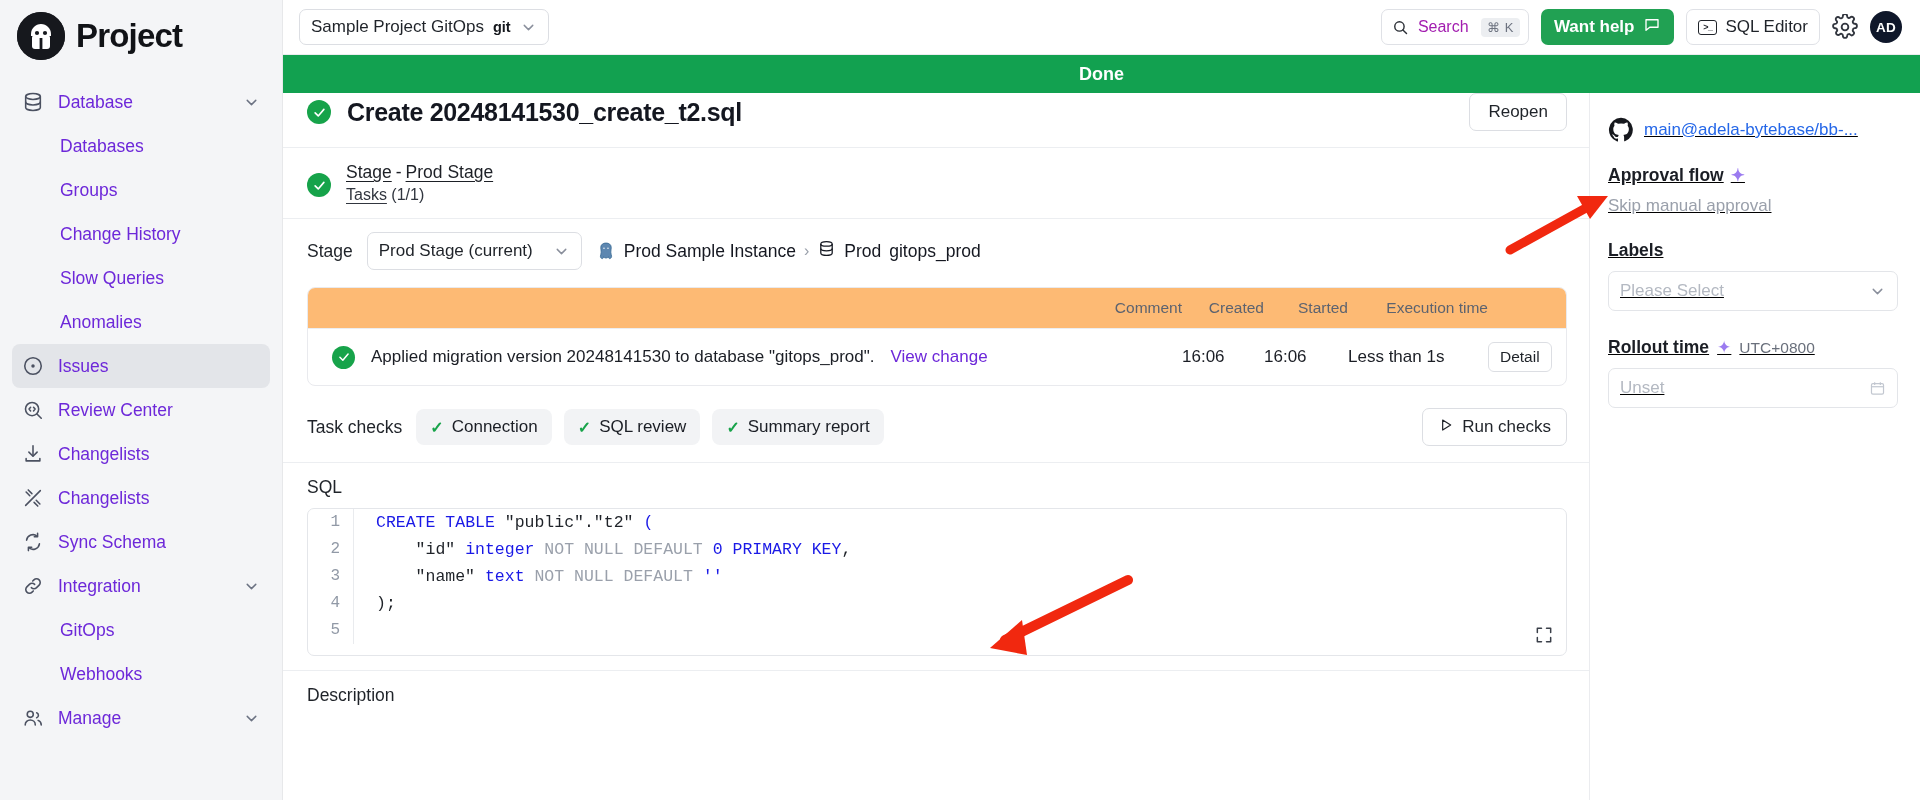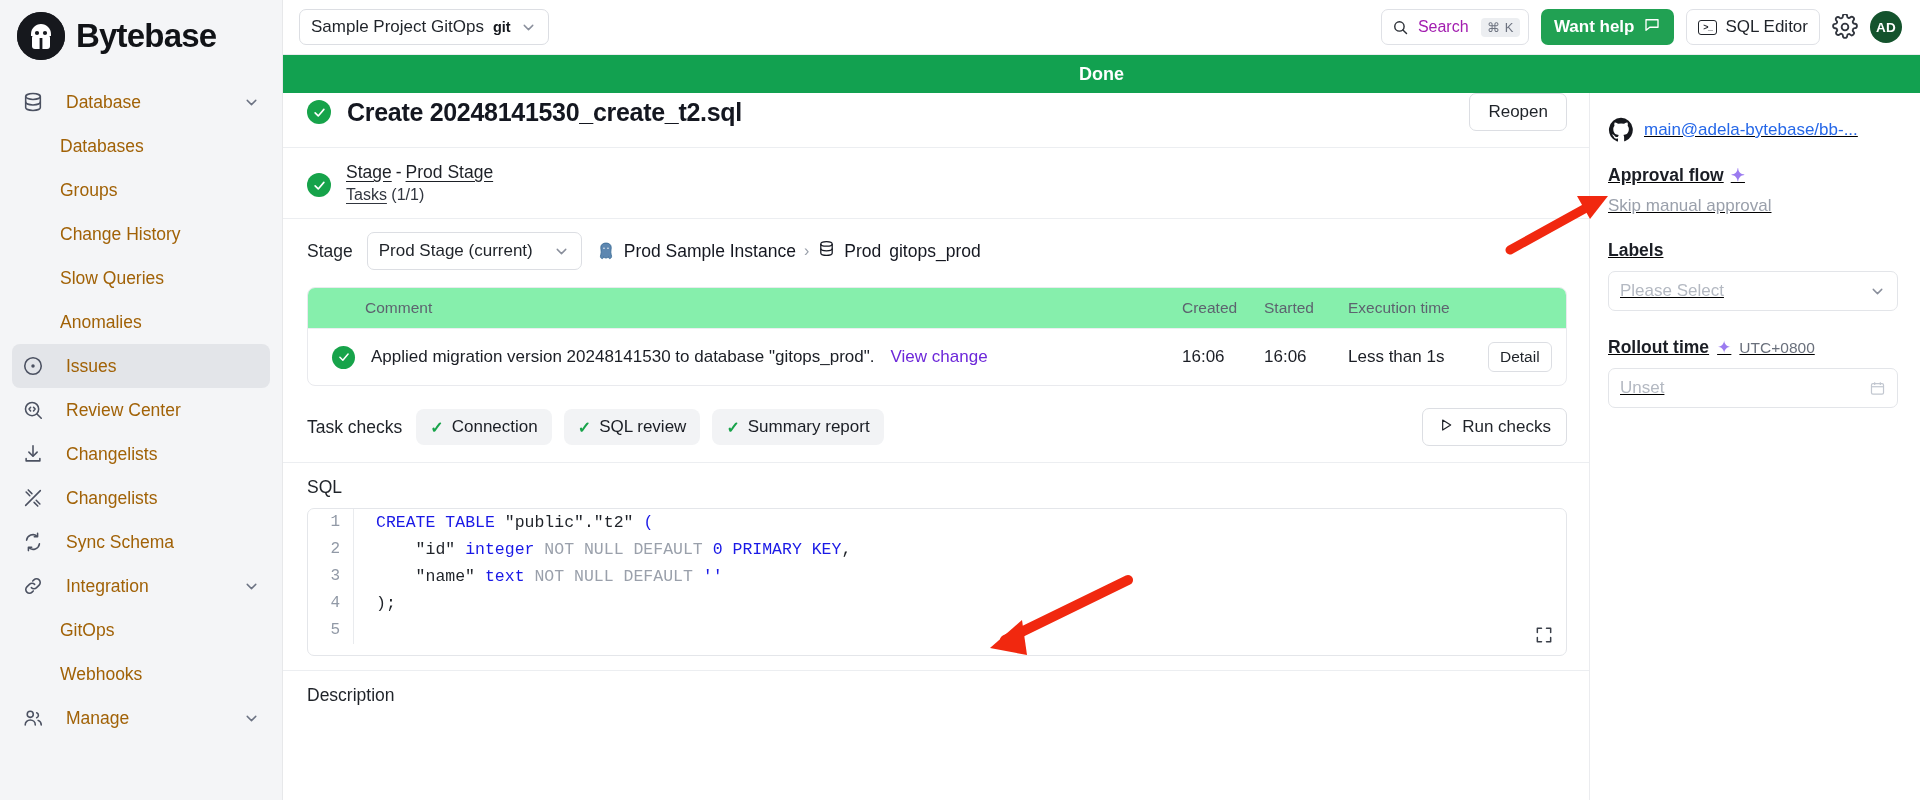--- a/index.html
+++ b/index.html
@@ -30,24 +30,24 @@
     display: flex; align-items: center; justify-content: center;
     flex: none;
   }
   .brand-logo svg { display: block; }
   .brand-name {
     font-size: 33px; font-weight: 700; letter-spacing: -0.8px;
     color: #111317;
   }
   .nav { padding: 8px 12px 0 12px; display: flex; flex-direction: column; }
   .nav-item {
-    display: flex; align-items: center; gap: 22px;
+    display: flex; align-items: center; gap: 14px;
     height: 44px; border-radius: 8px;
     padding: 0 10px;
-    color: #a16207; font-size: 17.5px;
+    color: #6d28d9; font-size: 17.5px;
     cursor: pointer;
     position: relative;
   }
   .nav-item.sub { padding-left: 48px; }
   .nav-item.active { background: #e3e5e9; }
   .nav-ico { width: 22px; height: 22px; flex: none; color: #4b5161; display:flex; align-items:center; justify-content:center;}
   .nav-ico svg { width: 22px; height: 22px; stroke: currentColor; fill: none; stroke-width: 1.7; stroke-linecap: round; stroke-linejoin: round; }
   .nav-label { white-space: nowrap; }
   .nav-chev { margin-left: auto; color: #6c7383; display:flex; }
   .nav-chev svg { width: 17px; height: 17px; stroke: currentColor; fill: none; stroke-width: 2; stroke-linecap: round; stroke-linejoin: round; }
@@ -102,21 +102,21 @@
   }
   .btn-white .term {
     width: 19px; height: 15px; border: 1.8px solid #1f2329; border-radius: 3px;
     display:flex; align-items:center; justify-content:center; font-size:9px; font-weight:700;
     line-height:1; letter-spacing:-0.5px;
   }
   .gear { width: 26px; height: 26px; color: #32363f; cursor: pointer; }
   .gear svg { width: 26px; height: 26px; stroke: currentColor; fill: none; stroke-width: 1.7; }
   .avatar {
     width: 32px; height: 32px; border-radius: 50%;
-    background: #14532d; color: #fff;
+    background: #0f172a; color: #fff;
     font-size: 13.5px; font-weight: 700;
     display: flex; align-items: center; justify-content: center;
     cursor: pointer; letter-spacing: 0.3px;
   }
 
   
   .banner {
     height: 38px; background: #12a150; color: #fff;
     display: flex; align-items: center; justify-content: center;
     font-size: 18px; font-weight: 600;
@@ -175,21 +175,21 @@
   .pg-ico { width: 20px; height: 22px; display:flex; align-items:center; }
   .db-ico svg { width: 19px; height: 19px; stroke: #141720; fill: none; stroke-width: 1.6; }
 
   
   .table-wrap {
     margin: 4px 22px 0 24px;
     border: 1px solid #e9eaee; border-radius: 8px; overflow: hidden;
   }
   table.tasks { width: 100%; border-collapse: collapse; }
   table.tasks thead th {
-    background: #86efac; text-align: left;
+    background: #fdba74; text-align: right;
     font-size: 15.5px; font-weight: 500; color: #5d636f;
     padding: 11px 0; height: 40px;
   }
   table.tasks thead th.c-comment { padding-left: 57px; }
   table.tasks thead th.c-created { width: 82px; }
   table.tasks thead th.c-started { width: 84px; }
   table.tasks thead th.c-exec   { width: 140px; }
   table.tasks thead th.c-act    { width: 78px; }
   table.tasks tbody td {
     border-top: 1px solid #eceef1;
@@ -307,21 +307,21 @@
       <div class="brand-logo">
         <svg viewBox="0 0 48 48" width="48" height="48" aria-hidden="true">
           <circle cx="24" cy="24" r="24" fill="#16181d"></circle>
           <path d="M14 22c0-5.5 4.5-10 10-10s10 4.5 10 10v2H14v-2z" fill="#ffffff"></path>
           <rect x="15" y="23" width="18" height="14" rx="3" fill="#ffffff"></rect>
           <circle cx="20" cy="21" r="2.1" fill="#16181d"></circle>
           <circle cx="28" cy="21" r="2.1" fill="#16181d"></circle>
           <rect x="22.6" y="26" width="2.8" height="11" fill="#16181d"></rect>
         </svg>
       </div>
-      <div class="brand-name">Bytebase</div>
+      <div class="brand-name">Project</div>
     </div>
 
     <nav class="nav">
 
       <div class="nav-item">
         <span class="nav-ico">
           <svg viewBox="0 0 24 24">
               <ellipse cx="12" cy="6" rx="8" ry="3.2"></ellipse>
               <path d="M4 6v12c0 1.8 3.6 3.2 8 3.2s8-1.4 8-3.2V6"></path>
               <path d="M4 12c0 1.8 3.6 3.2 8 3.2s8-1.4 8-3.2"></path>

